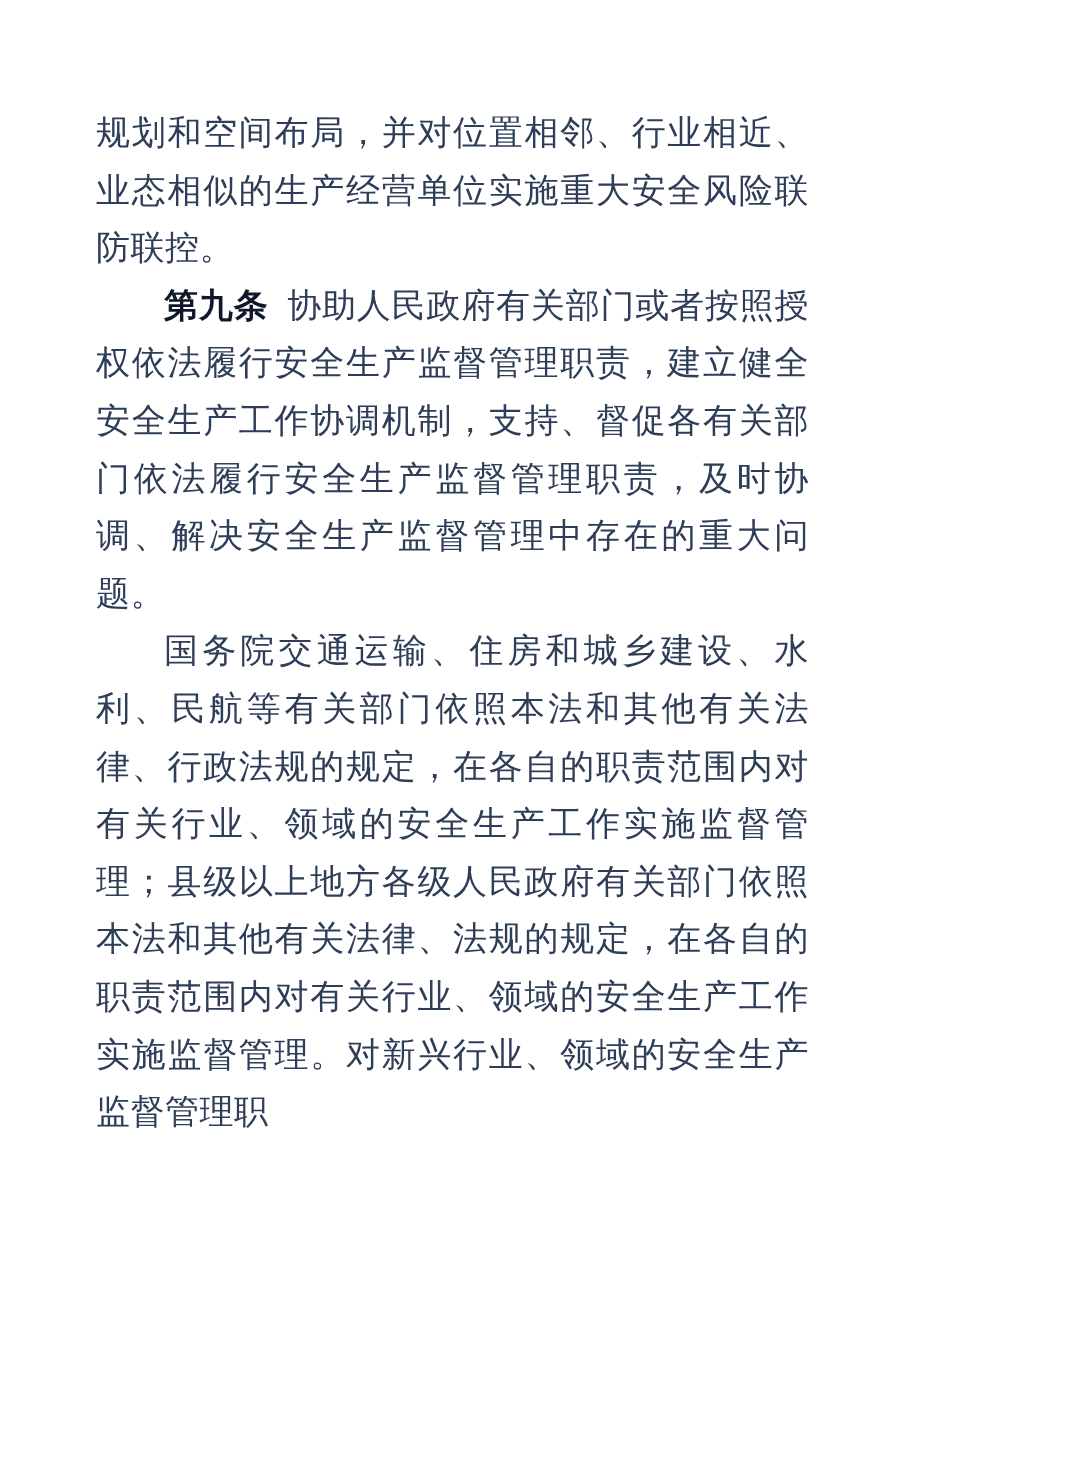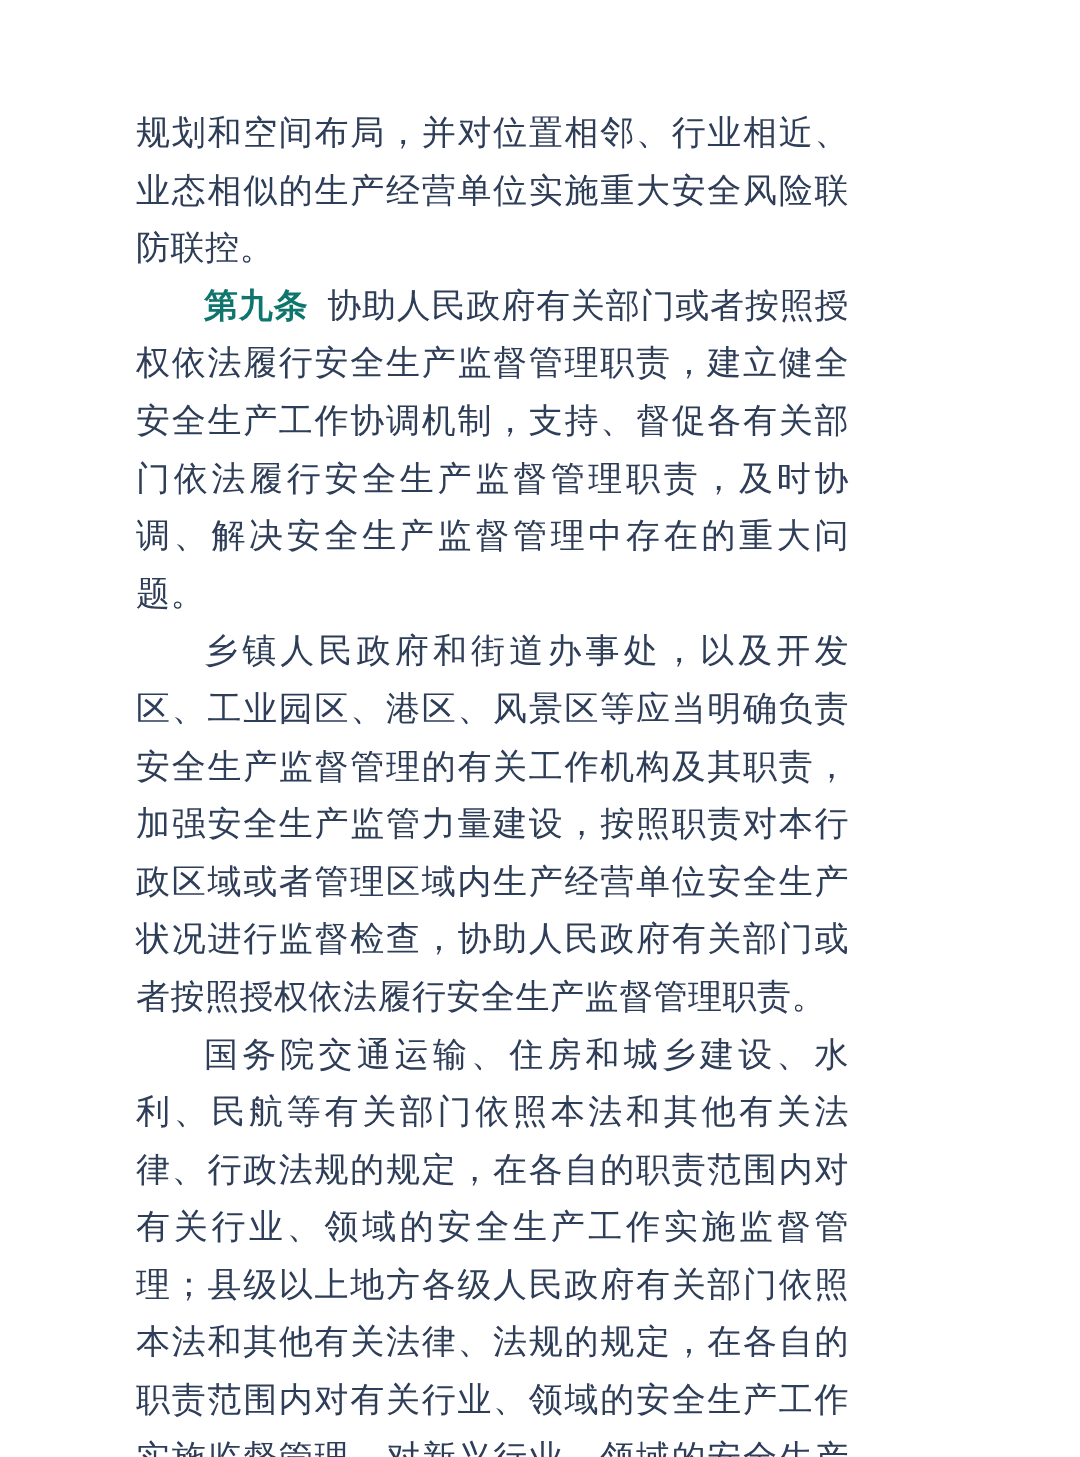--- a/index.html
+++ b/index.html
@@ -8,49 +8,47 @@
     background: #ffffff;
   }
   .page {
     position: relative;
     width: 904px;
     height: 1457px;
     background: #ffffff;
     box-sizing: border-box;
     padding: 104px 95px 0 96px;
     overflow: hidden;
-    margin-left: 40px;
   }
   .para {
     margin: 0;
     font-family: "Liberation Serif", "DejaVu Serif", serif;
     font-size: 34px;
     line-height: 57.6px;
     color: #2e3d58;
     text-align: justify;
     text-indent: 2em;
     letter-spacing: 0.5px;
   }
   .para.no-indent {
     text-indent: 0;
   }
   .term {
     font-weight: bold;
     font-family: "Liberation Sans", "DejaVu Sans", sans-serif;
-    color: #0f766e;
+    color: #0f172a;
     margin-right: 0.55em;
   }
 </style>
 </head>
 <body>
 
 <div class="page">
 
   <p class="para no-indent"><span>规划和空间布局，并对位置相邻、行业相近、业态相似的生产经营单位实施重大安全风险联防联控。</span></p>
 
   <p class="para"><span class="term">第九条</span><span>协助人民政府有关部门或者按照授权依法履行安全生产监督管理职责，建立健全安全生产工作协调机制，支持、督促各有关部门依法履行安全生产监督管理职责，及时协调、解决安全生产监督管理中存在的重大问题。</span></p>
 
-  <p class="para"><span>乡镇人民政府和街道办事处，以及开发区、工业园区、港区、风景区等应当明确负责安全生产监督管理的有关工作机构及其职责，加强安全生产监管力量建设，按照职责对本行政区域或者管理区域内生产经营单位安全生产状况进行监督检查，协助人民政府有关部门或者按照授权依法履行安全生产监督管理职责。</span></p>
 
 
   <p class="para"><span>国务院交通运输、住房和城乡建设、水利、民航等有关部门依照本法和其他有关法律、行政法规的规定，在各自的职责范围内对有关行业、领域的安全生产工作实施监督管理；县级以上地方各级人民政府有关部门依照本法和其他有关法律、法规的规定，在各自的职责范围内对有关行业、领域的安全生产工作实施监督管理。对新兴行业、领域的安全生产监督管理职</span></p>
 
 </div>
 
 </body></html>

